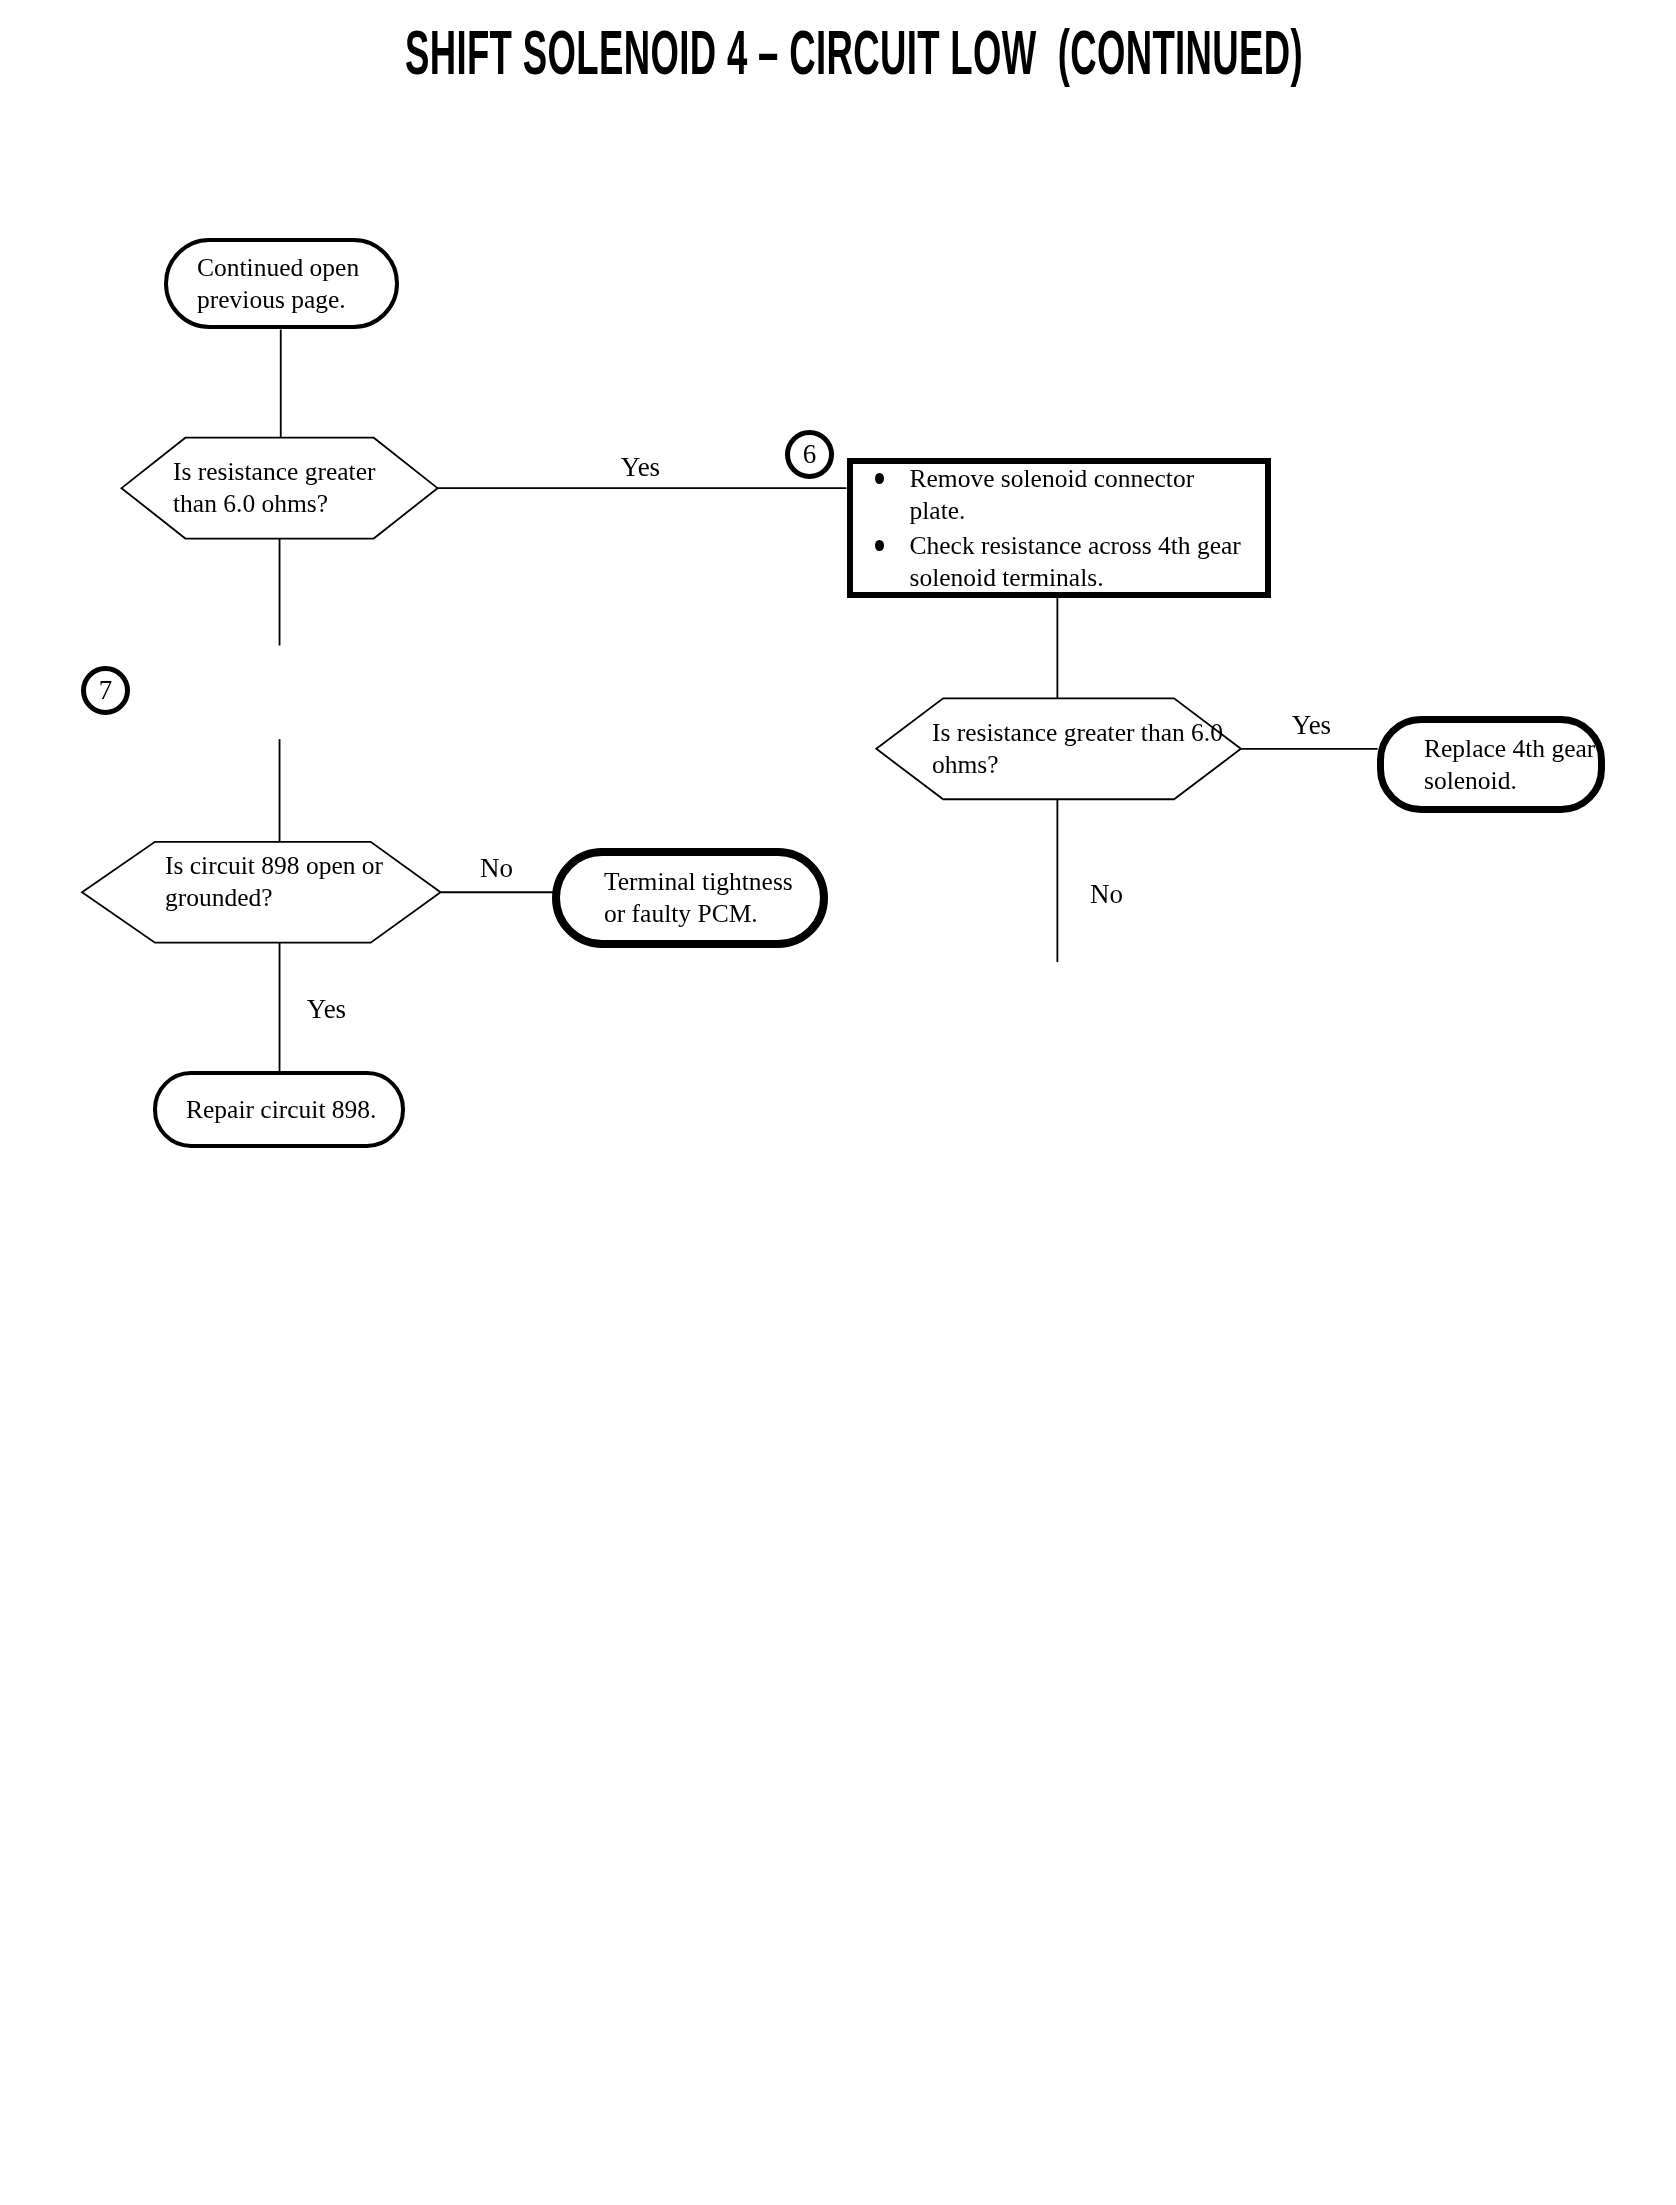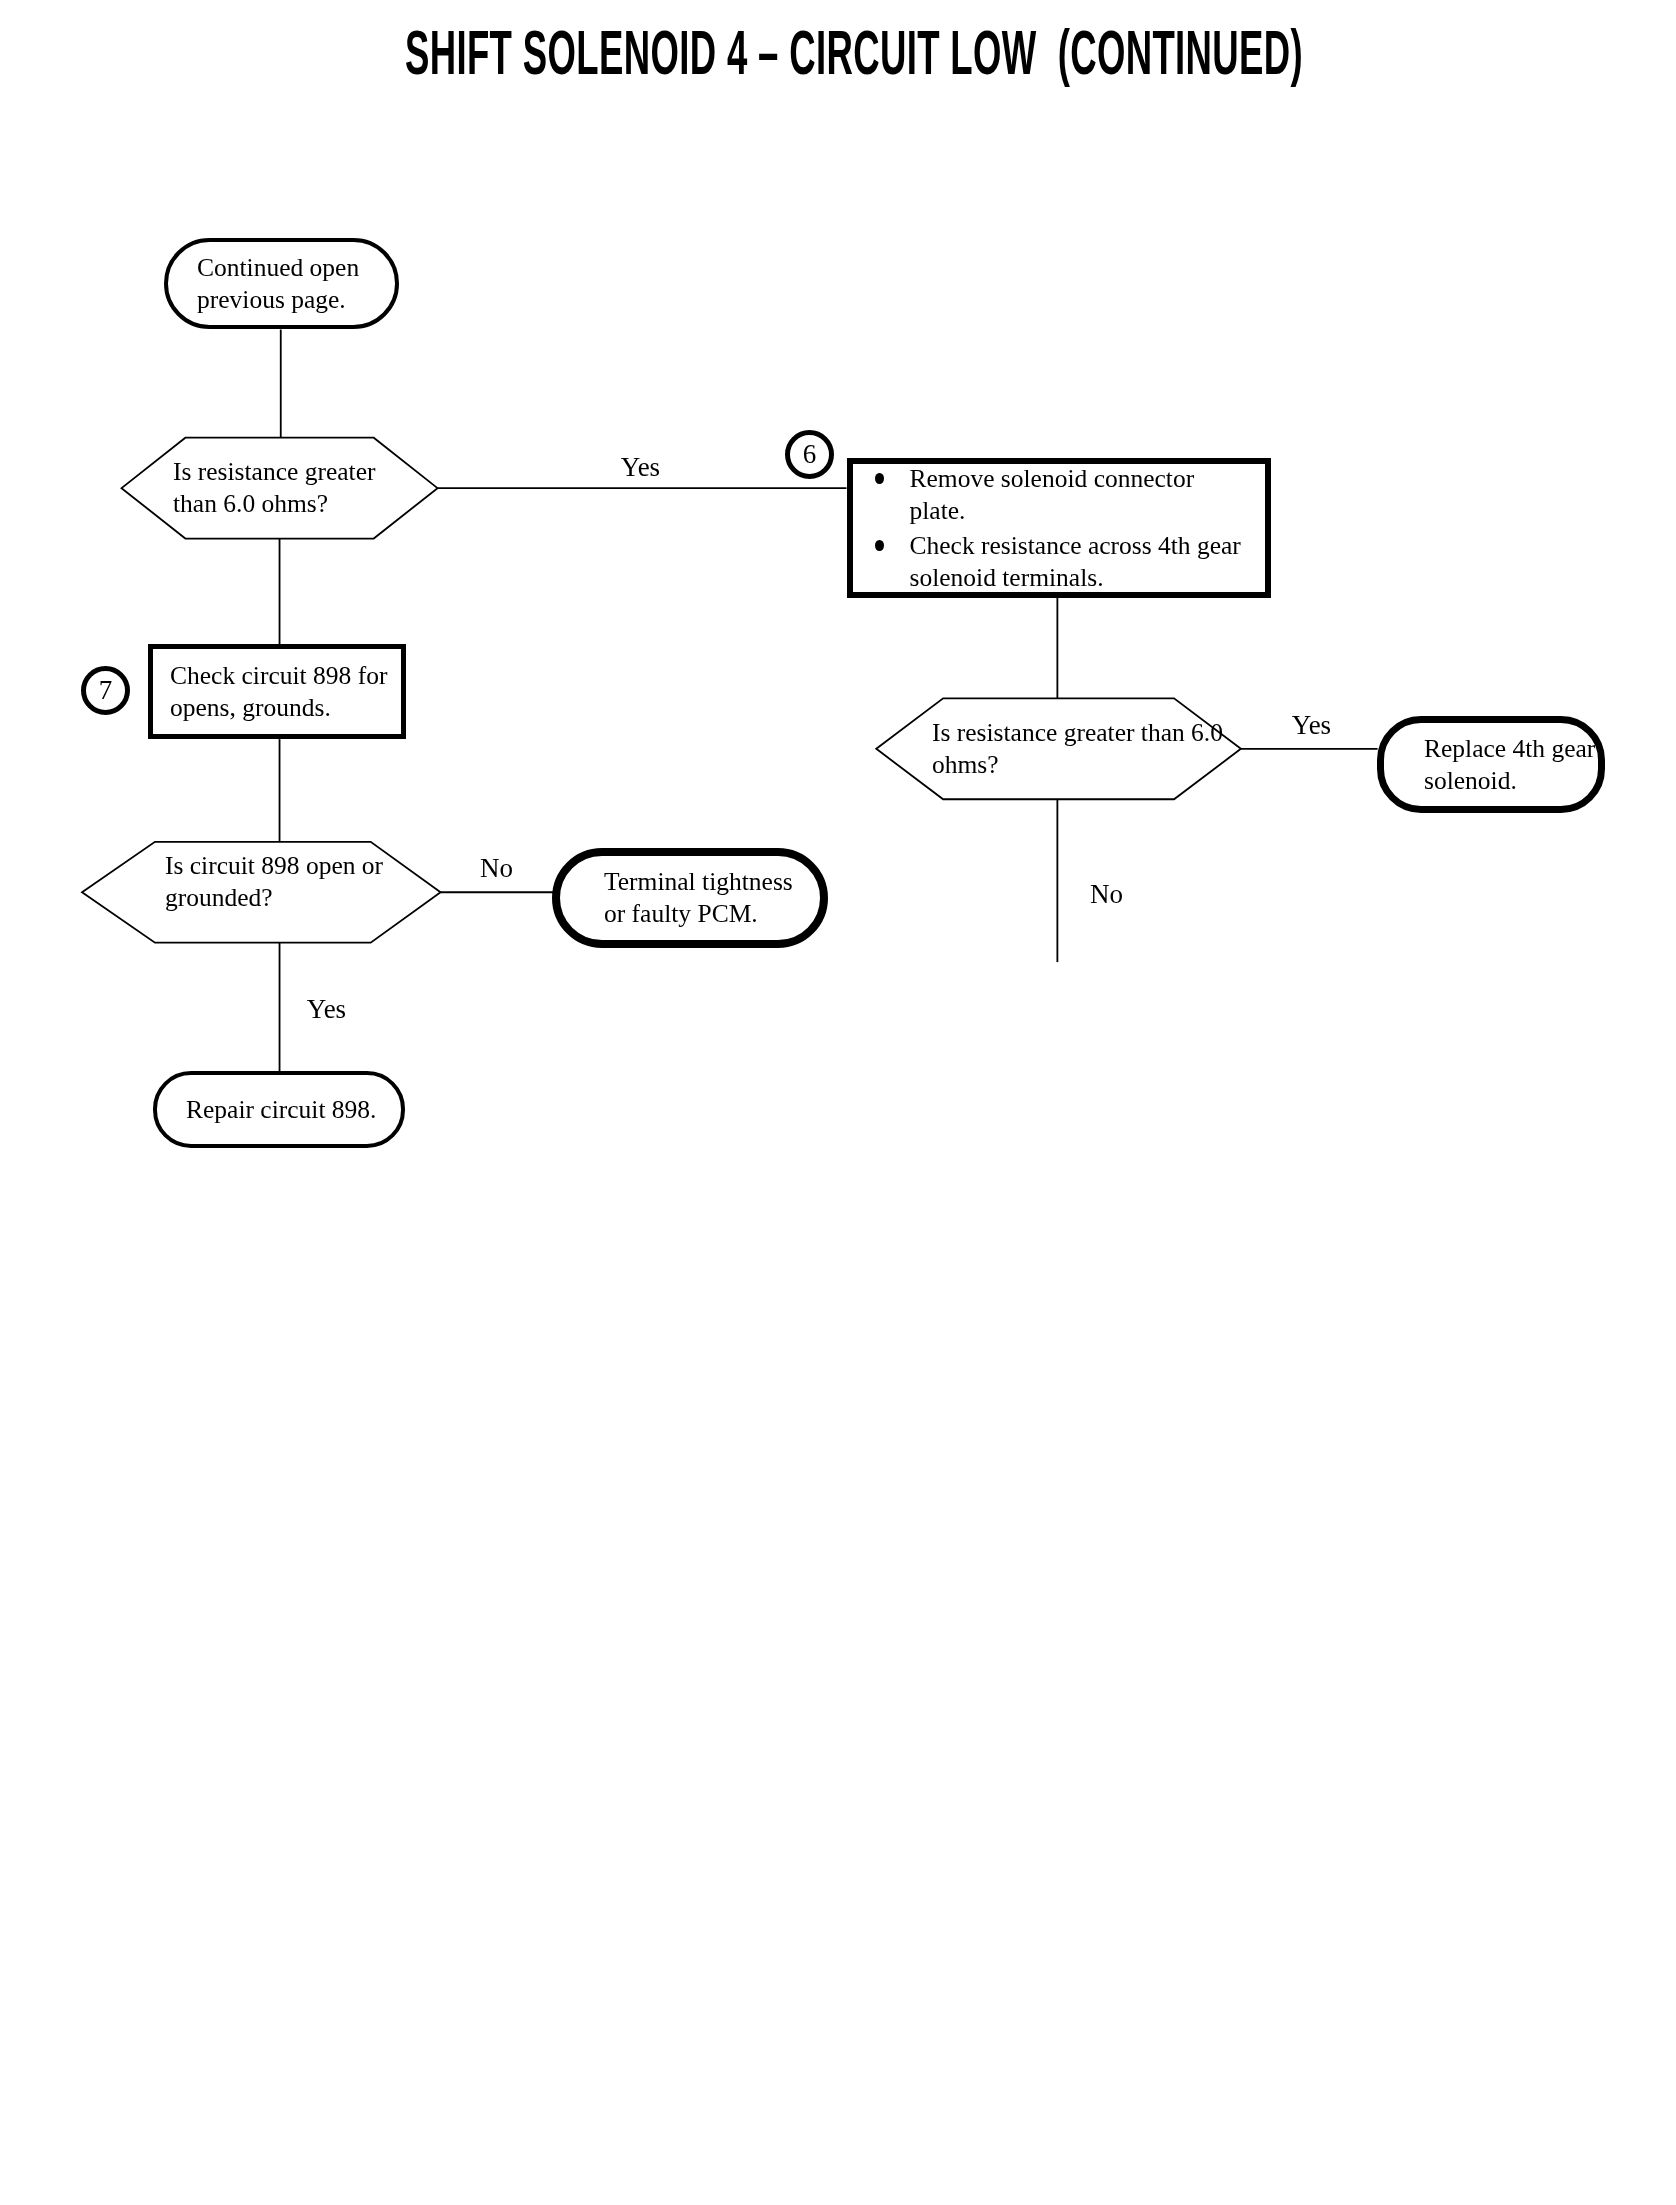--- a/index.html
+++ b/index.html
@@ -97,23 +97,20 @@
     <div class="bullet-row">
       <span class="bullet-dot"></span>
       <span class="bullet-text">Check resistance across 4th gear solenoid terminals.</span>
     </div>
   </div>
 
   <div class="step-circle c7">
     <span>7</span>
   </div>
 
-  <div class="node rectbox n-box7">
-    <div>Check circuit 898 for opens, grounds.</div>
-  </div>
 
   <div class="node hex-label n-hex2">
     <div>Is resistance greater than 6.0 ohms?</div>
   </div>
 
   <div class="branch-label lbl-yes2">Yes</div>
   <div class="branch-label lbl-no2">No</div>
 
   <div class="node pill n-replace4th">
     <div>Replace 4th gear solenoid.</div>

